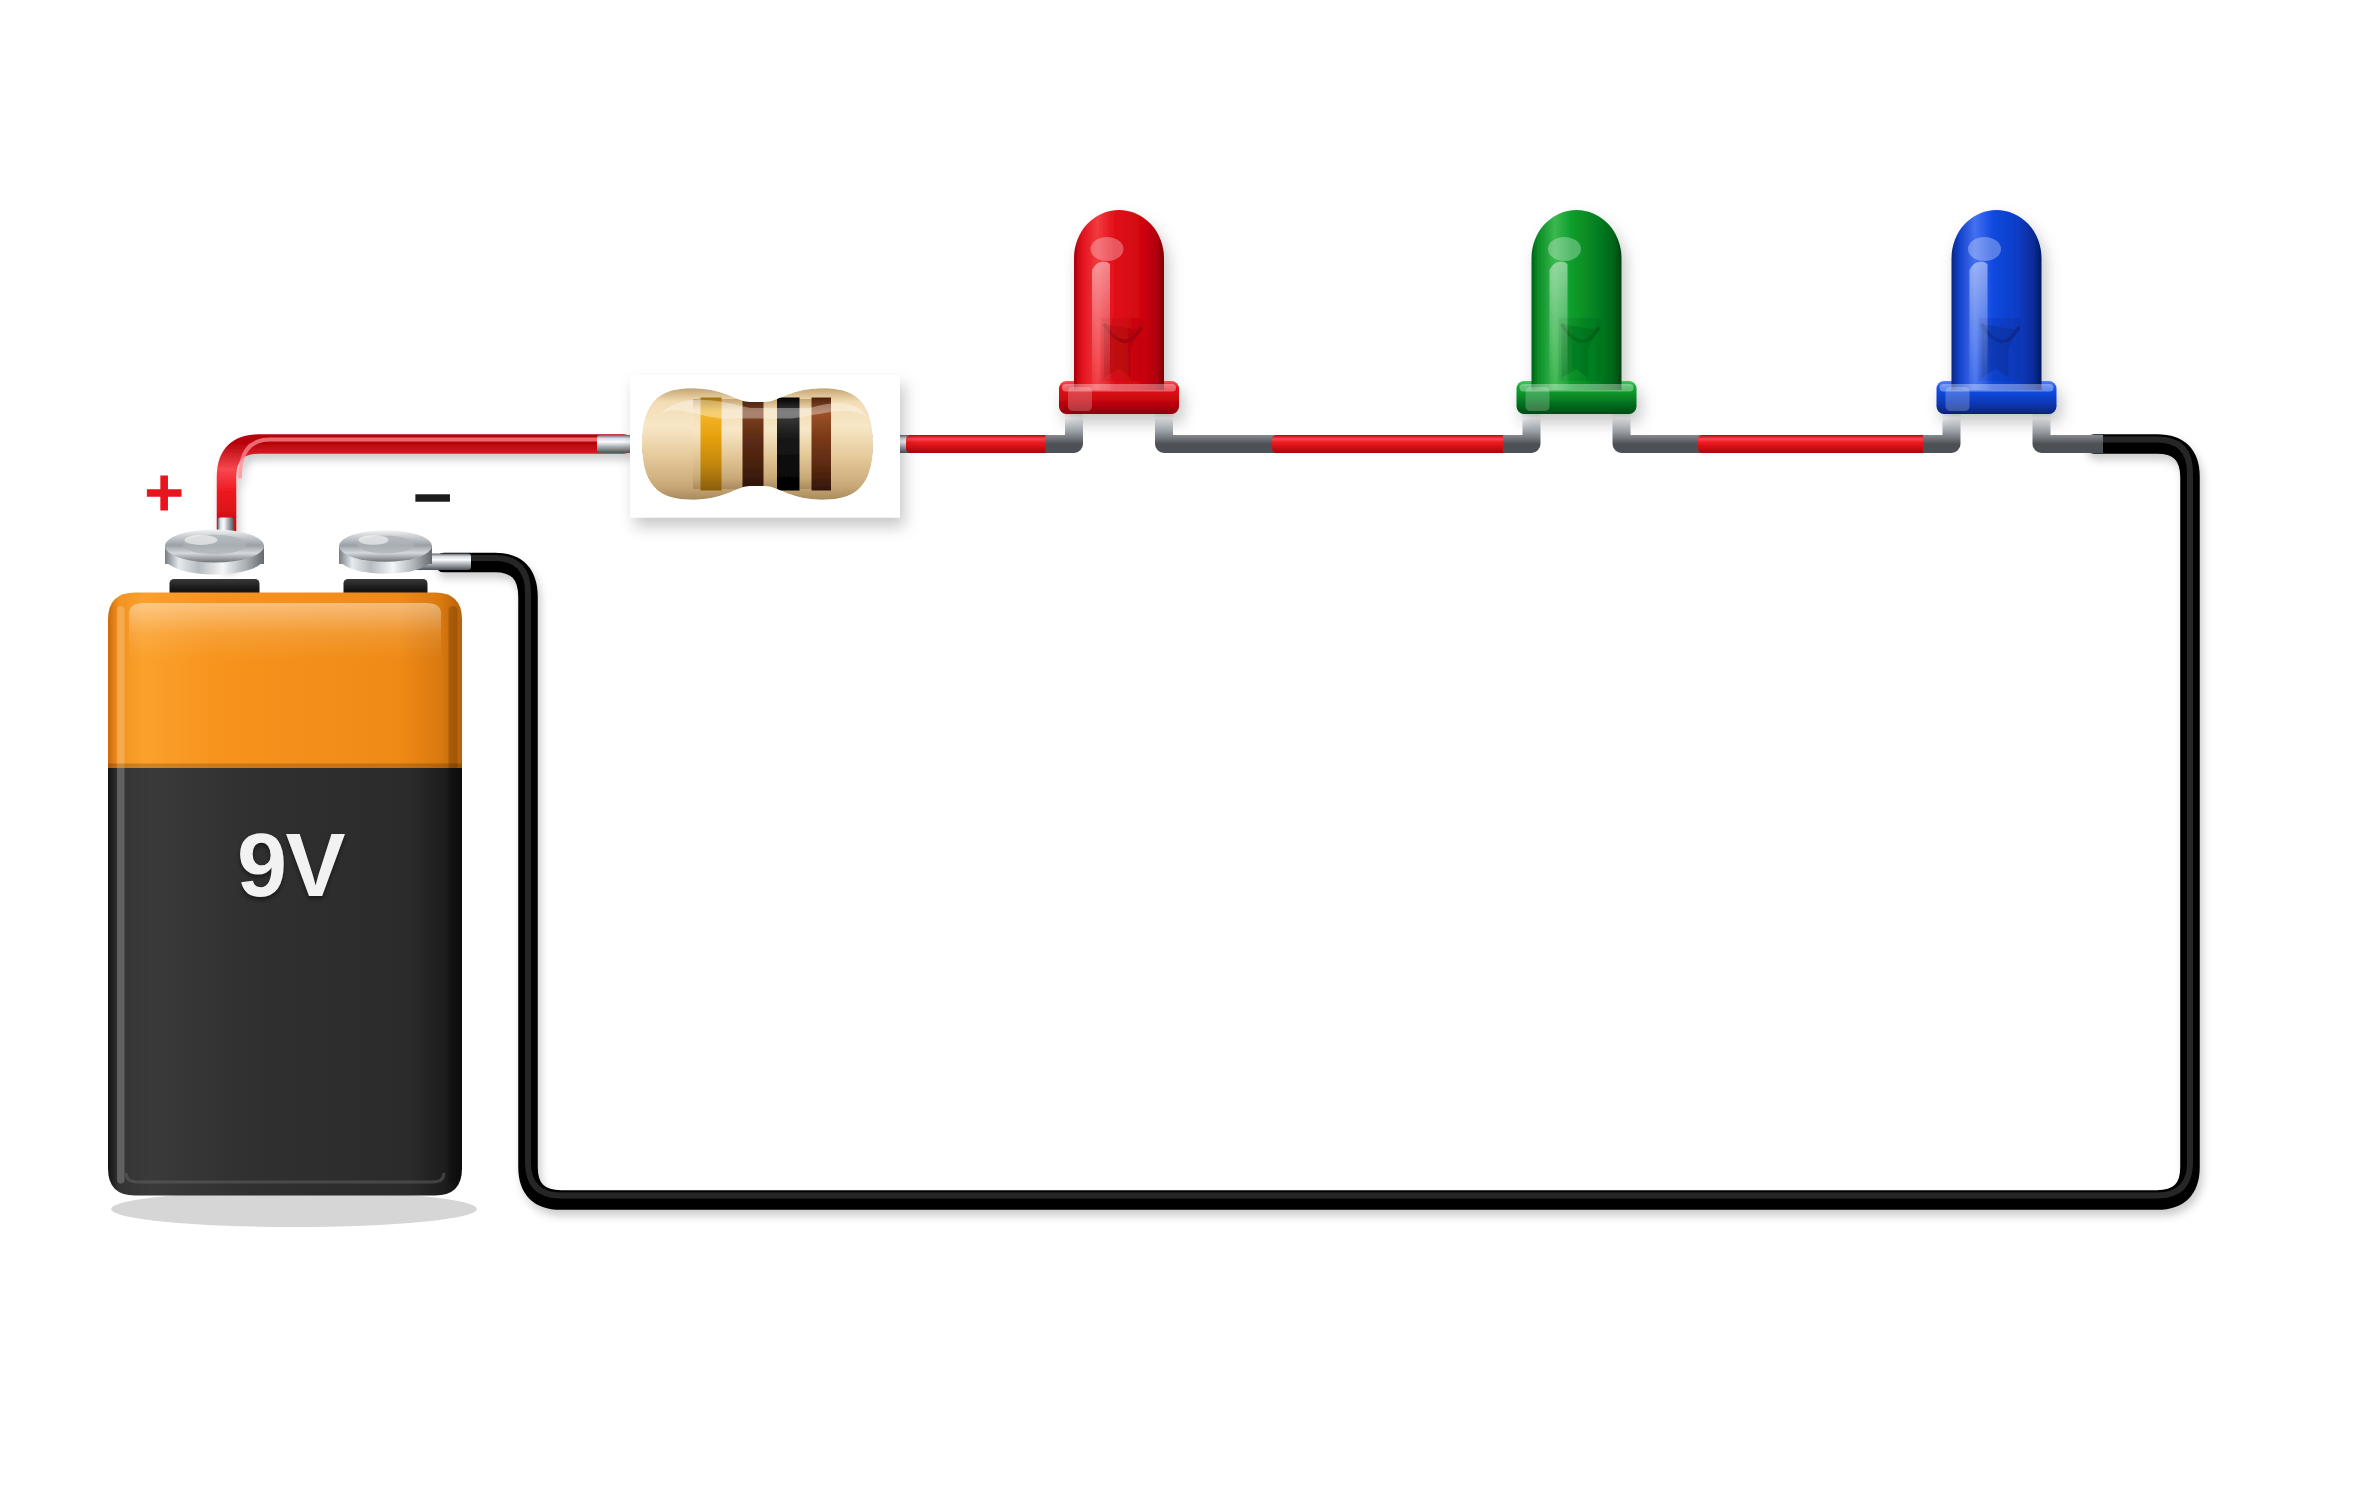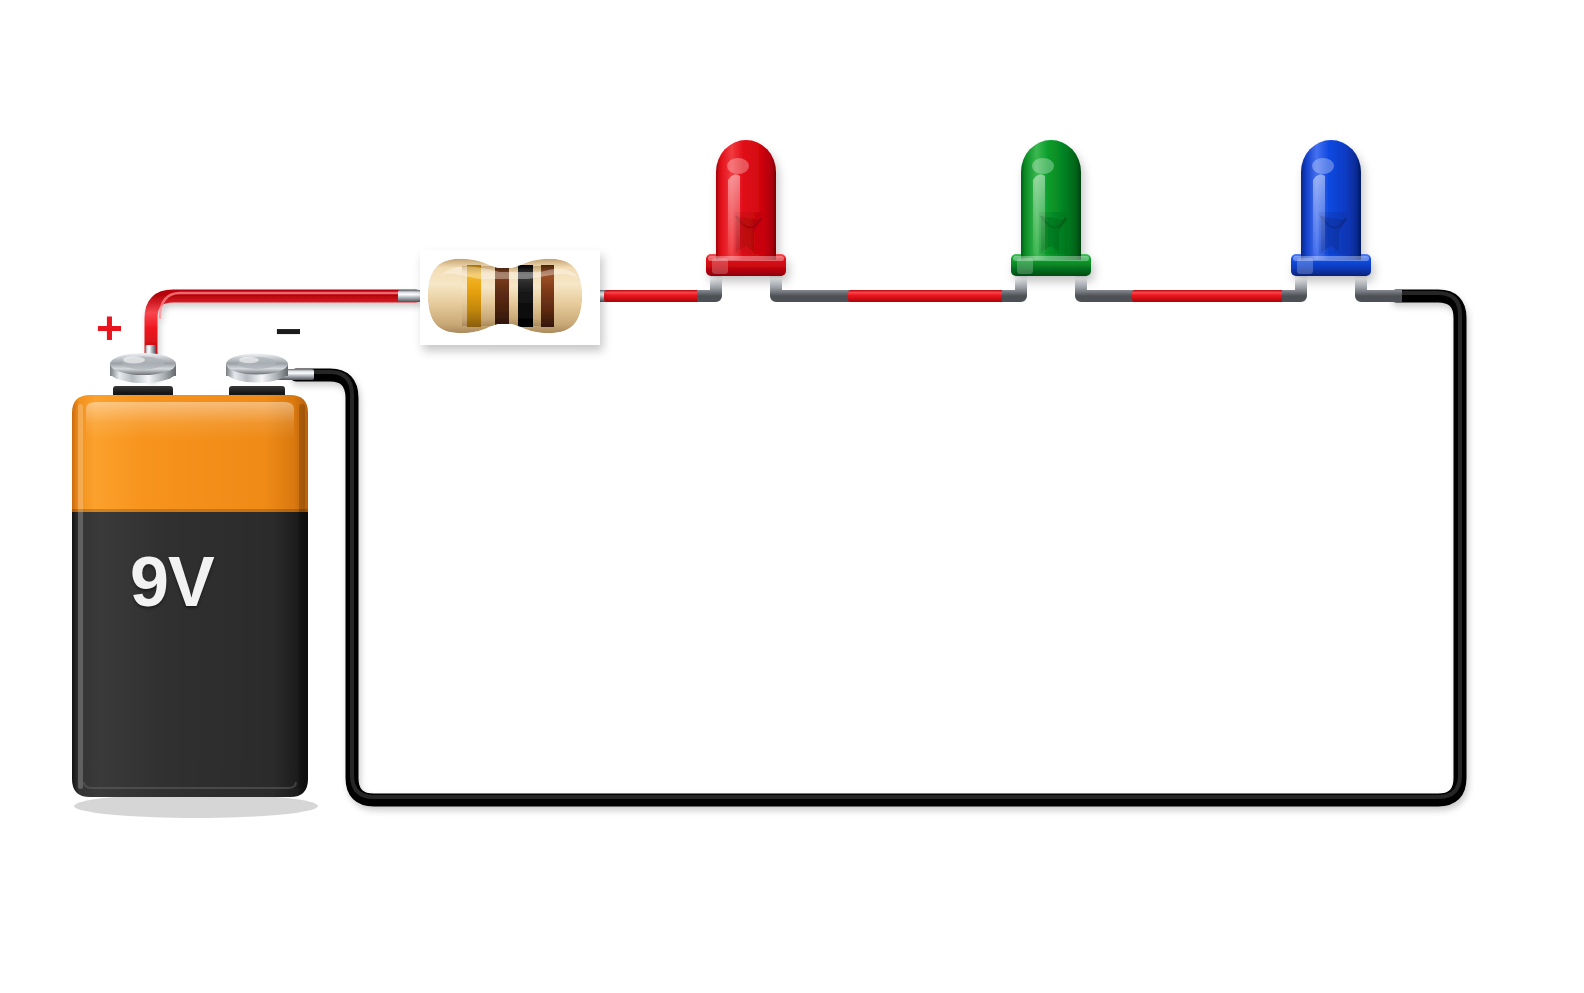--- a/index.html
+++ b/index.html
@@ -37,23 +37,23 @@
     font-size: 46px;
     color: #e8141e;
   }
   #minus-label {
     left: 275px;
     top: 308px;
     font-size: 46px;
     color: #1b1b1b;
   }
   #battery-voltage-label {
-    left: 130px;
+    left: 158px;
     top: 547px;
-    font-size: 70px;
+    font-size: 60px;
     color: #f2f2f2;
     letter-spacing: -1px;
     text-shadow: 0 2px 3px rgba(0,0,0,0.45);
   }
 </style>
 </head>
 <body>
 
 <div id="circuit-canvas">
 

